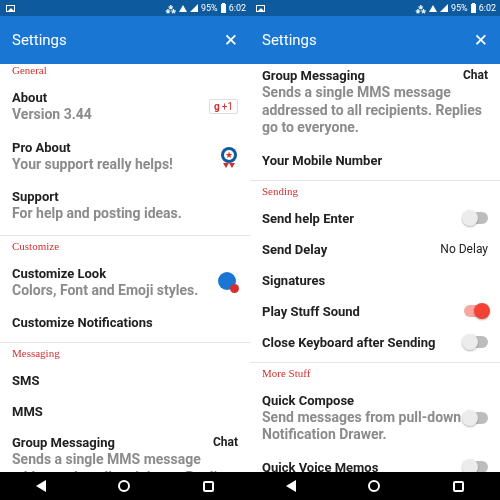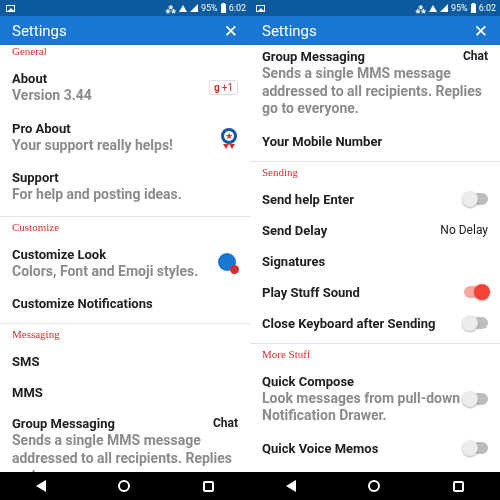--- a/index.html
+++ b/index.html
@@ -31,21 +31,21 @@
   .sb-picture::after { content:""; position:absolute; left:1px; bottom:0; width:0; height:0; border-left:3px solid transparent; border-right:3px solid transparent; border-bottom:3px solid #fff;}
   .bt { font-weight: bold; }
   .tri { width:0; height:0; border-left:4px solid transparent; border-right:4px solid transparent; border-bottom:7px solid #fff; display:inline-block;}
   .sig { width:0; height:0; border-bottom:8px solid #fff; border-left:8px solid transparent; display:inline-block;}
   .batt { display:inline-flex; align-items:center;}
   .batt-body { width:5px; height:9px; background:#fff; position:relative;}
   .batt-body::before{ content:""; position:absolute; top:-1px; left:1px; width:3px; height:1px; background:#fff;}
   .appbar {
     background: #1976d2;
     color: #fff;
-    height: 29px;
+    height: 48px;
     display: flex;
     align-items: center;
     padding: 12px 12px;
   }
   .appbar-title { font-size: 15px; flex: 1; }
   .close-x { font-size: 17px; color:#fff; }
   .content { flex: 1; overflow: hidden; }
   .section-header {
     color: #d32f2f;
     font-size: 11px;
@@ -265,21 +265,21 @@
           </div>
         <div class="toggle"></div>
       </div>
 
       <div class="divider"></div>
       <div class="section-header">More Stuff</div>
 
       <div class="item">
         <div class="item-text">
           <div class="item-title">Quick Compose</div>
-          <div class="item-sub">Look messages from pull-down Notification Drawer.</div>
+          <div class="item-sub">Send messages from pull-down Notification Drawer.</div>
         </div>
         <div class="toggle"></div>
       </div>
       <div class="item">
         <div class="item-text">
             <div class="item-title">Quick Voice Memos</div>
           </div>
         <div class="toggle"></div>
       </div>
       <div class="item">

